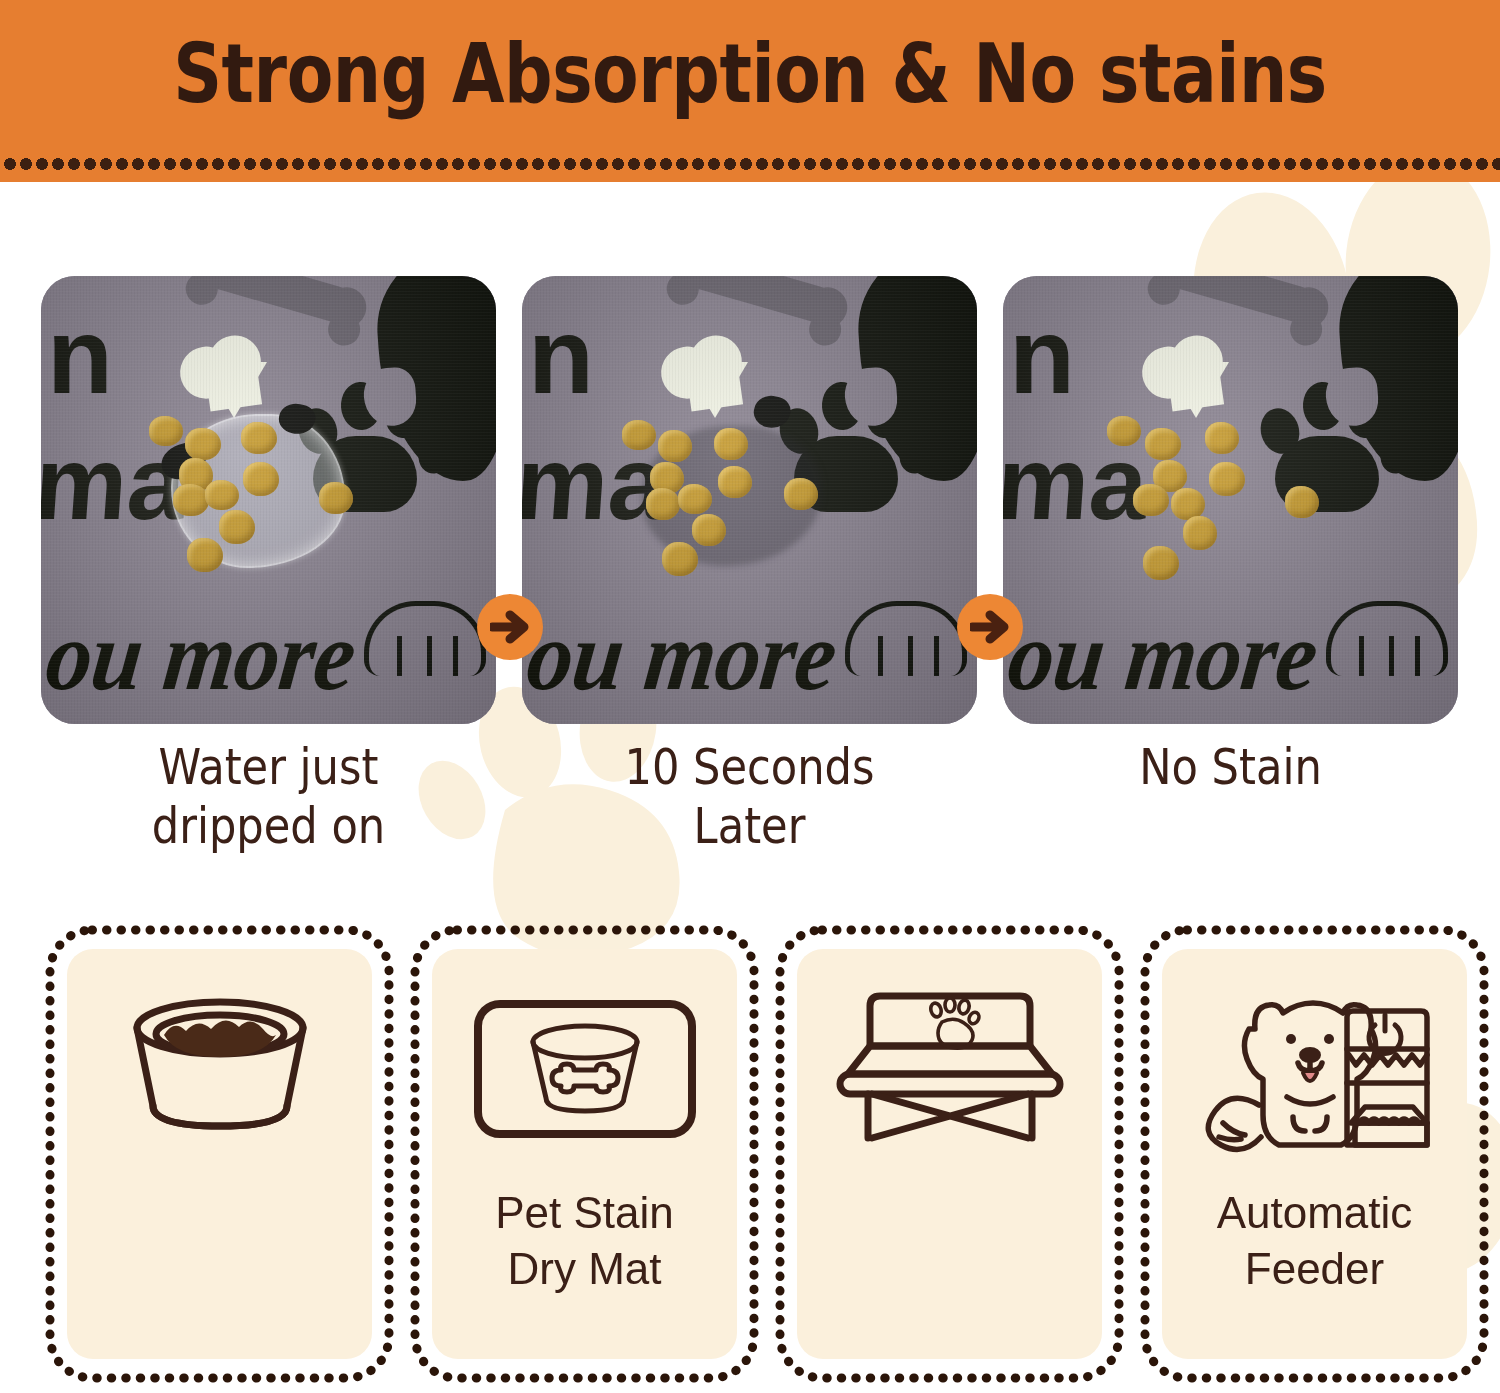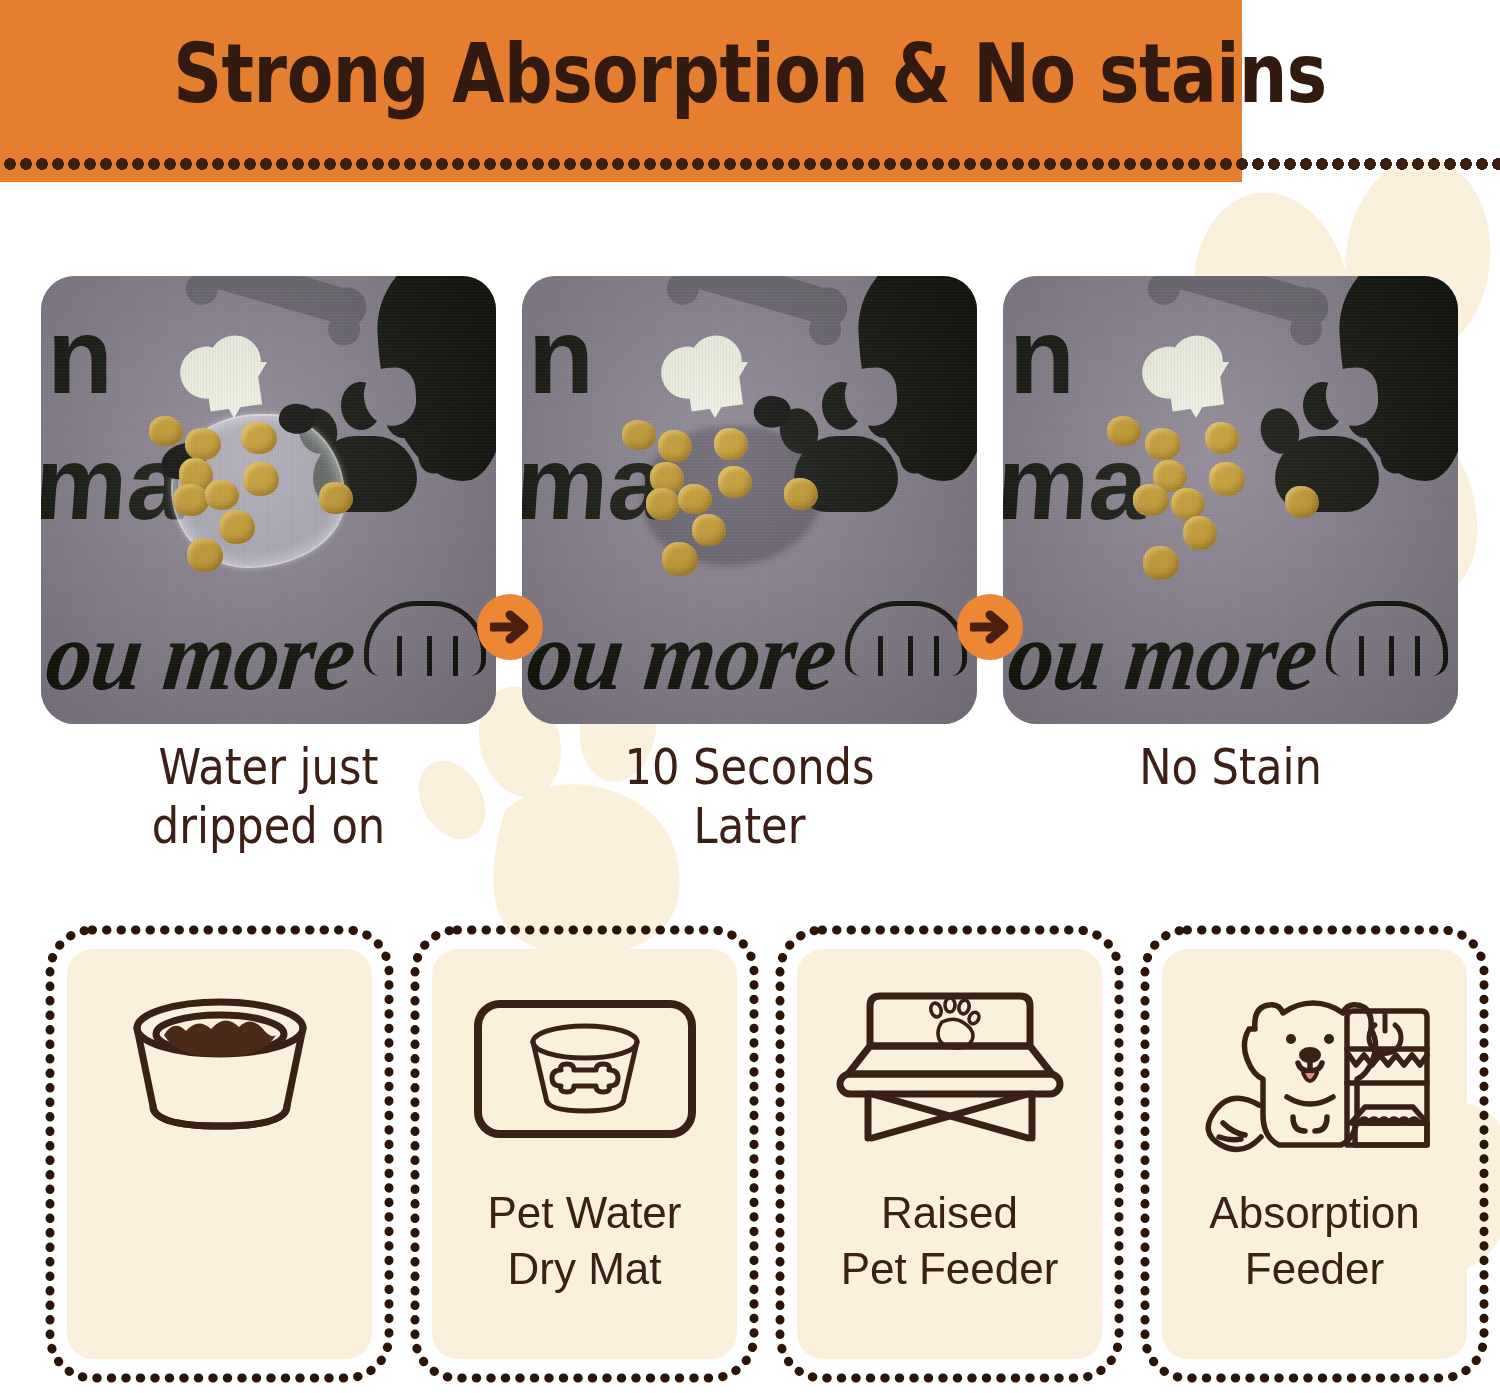--- a/index.html
+++ b/index.html
@@ -9,21 +9,21 @@
     font-family:"Liberation Sans", sans-serif;
     overflow:hidden;
     position:relative;
   }
 
   
   #bg-watermarks { position:absolute; inset:0; pointer-events:none; z-index:0; }
 
   
   #header-banner {
-    position:absolute; left:0; top:0; width:1242px; height:182px;
+    position:absolute; left:0; top:0; width:1500px; height:182px;
     background:#E67E30; z-index:2;
   }
   #header-title {
     position:absolute; left:0; top:26px; width:1500px;
     text-align:center;
     font-family:"Liberation Sans Narrow","DejaVu Sans Condensed","Liberation Sans", sans-serif;
     font-weight:bold;
     font-size:82px;
     letter-spacing:-0.5px;
     color:#321A10;
@@ -409,21 +409,21 @@
       <div class="card-icon">
         <svg width="226" height="150" viewBox="0 0 226 150">
           <g fill="none" stroke="#3B2017" stroke-linejoin="round" stroke-linecap="round">
             <rect x="6" y="10" width="214" height="130" rx="22" stroke-width="8"></rect>
             <ellipse cx="113" cy="48" rx="52" ry="16" stroke-width="5"></ellipse>
             <path d="M61 48 L74 104 q0 13 39 13 q39 0 39 -13 L165 48" stroke-width="5"></path>
             <path d="M89 76 q-9 0 -9 8 q0 8 9 8 q-2 6 6 6 q7 0 7 -6 h22 q0 6 7 6 q8 0 6 -6 q9 0 9 -8 q0 -8 -9 -8 q2 -6 -6 -6 q-7 0 -7 6 h-22 q0 -6 -7 -6 q-8 0 -6 6 z" stroke-width="5"></path>
           </g>
         </svg>
       </div>
-      <div class="card-label">Pet Water
+      <div class="card-label">Pet Stain
 Dry Mat</div>
     </div>
   </div>
 
   <div class="feature-card">
     <svg class="card-dotted-svg" width="349" height="458" viewBox="0 0 349 458">
       <rect x="5" y="5" width="339" height="448" rx="42" fill="none" stroke="#2B1509" stroke-width="9" stroke-linecap="round" stroke-dasharray="0.5 14"></rect>
     </svg>
     <div class="card-inner">
       <div class="card-icon">
@@ -437,22 +437,20 @@
           </g>
           <g fill="none" stroke="#3B2017" stroke-width="3.6">
             <ellipse cx="100" cy="22" rx="5" ry="7" transform="rotate(-16 100 22)"></ellipse>
             <ellipse cx="114" cy="17" rx="5" ry="7"></ellipse>
             <ellipse cx="128" cy="19" rx="5" ry="7" transform="rotate(14 128 19)"></ellipse>
             <ellipse cx="138" cy="30" rx="4.6" ry="6" transform="rotate(26 138 30)"></ellipse>
             <path d="M106 34 q12 -6 22 1 q12 8 8 17 q-4 9 -17 8 q-13 -1 -16 -9 q-3 -9 3 -17 z"></path>
           </g>
         </svg>
       </div>
-      <div class="card-label">Raised
-Pet Feeder</div>
     </div>
   </div>
 
   <div class="feature-card">
     <svg class="card-dotted-svg" width="349" height="458" viewBox="0 0 349 458">
       <rect x="5" y="5" width="339" height="448" rx="42" fill="none" stroke="#2B1509" stroke-width="9" stroke-linecap="round" stroke-dasharray="0.5 14"></rect>
     </svg>
     <div class="card-inner">
       <div class="card-icon">
         <svg width="240" height="168" viewBox="0 0 240 168">
@@ -479,17 +477,17 @@
             <path d="M170 122 h48 l14 16 h-76 z"></path>
             <path d="M160 138 h72 v22 h-72 z"></path>
             <path d="M164 138 q5 -8 10 0 q5 -8 10 0 q5 -8 10 0 q5 -8 10 0 q5 -8 10 0 q5 -8 10 0"></path>
             <g>
               <path d="M180 40 a16 16 0 1 0 20 0" stroke-width="5"></path>
               <path d="M190 30 v16" stroke-width="5"></path>
             </g>
           </g>
         </svg>
       </div>
-      <div class="card-label">Absorption
+      <div class="card-label">Automatic
 Feeder</div>
     </div>
   </div>
 </div>
 
 </body></html>

